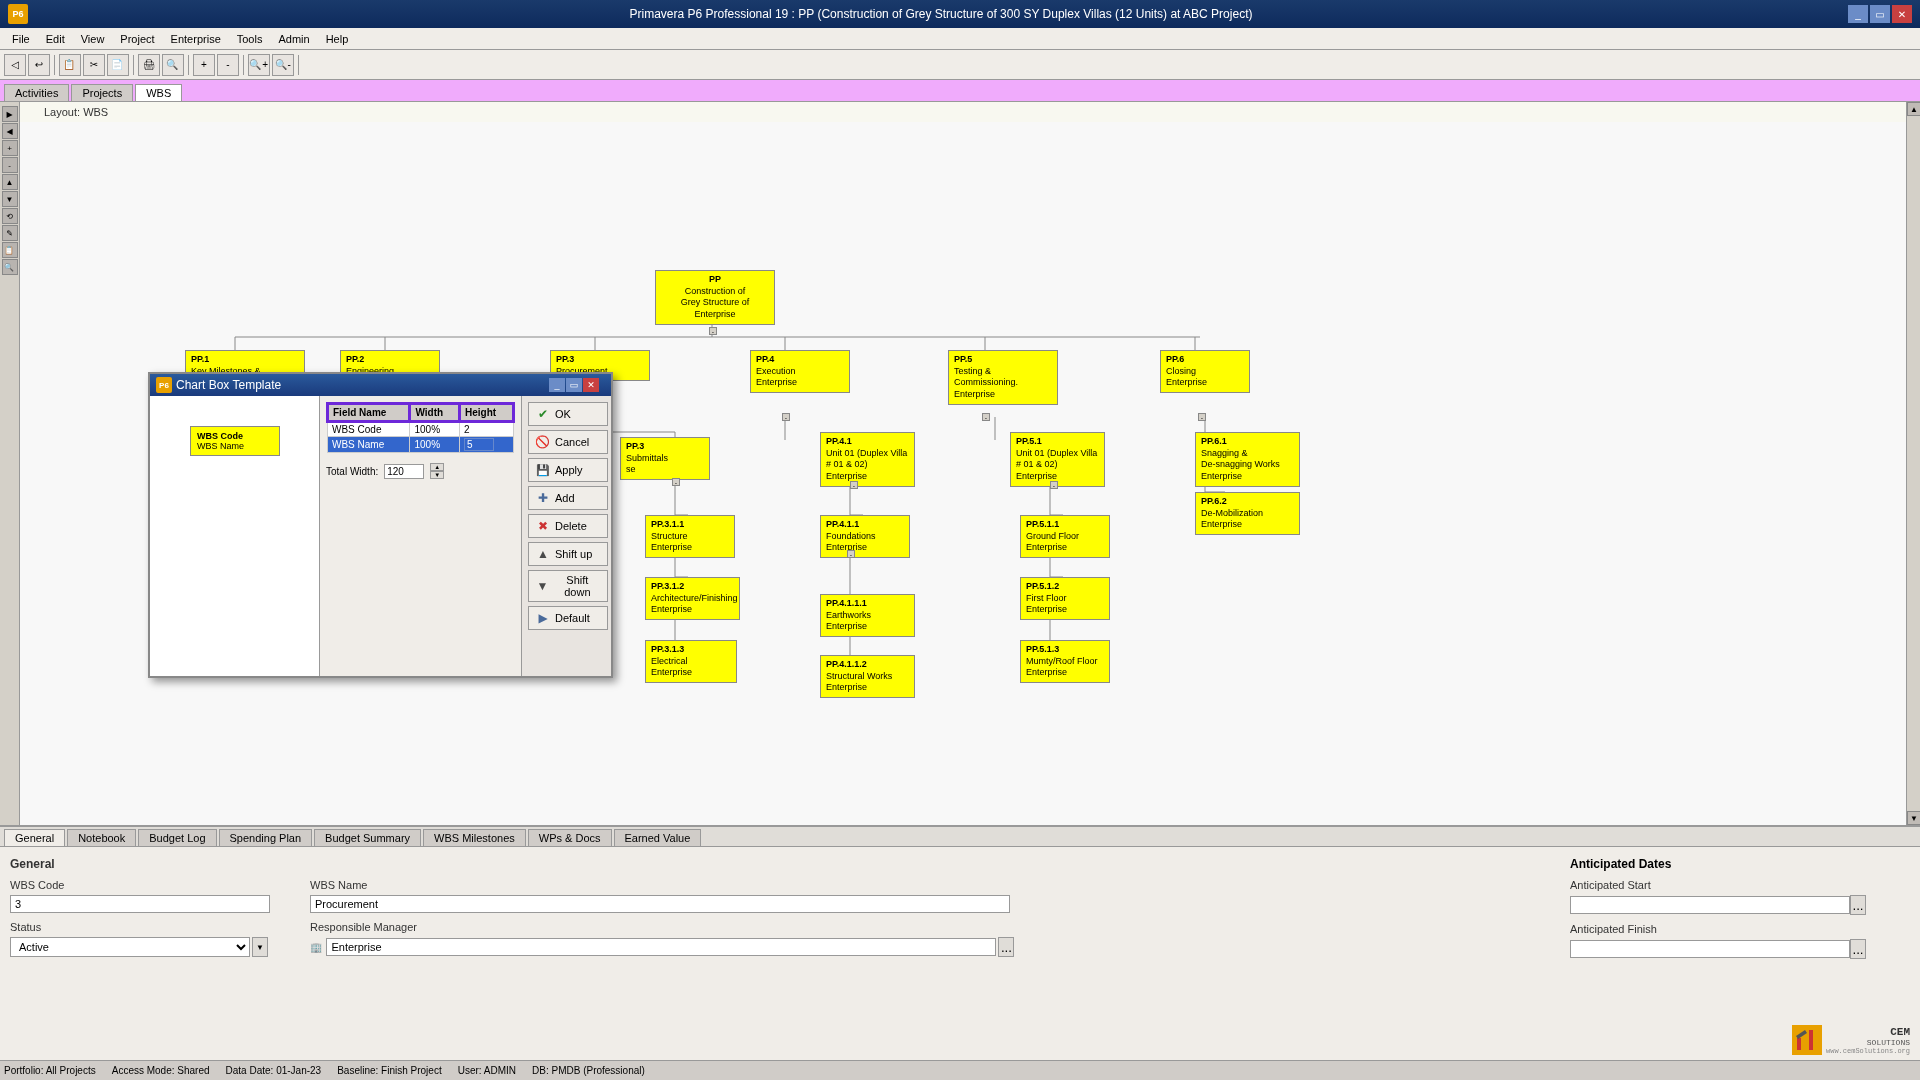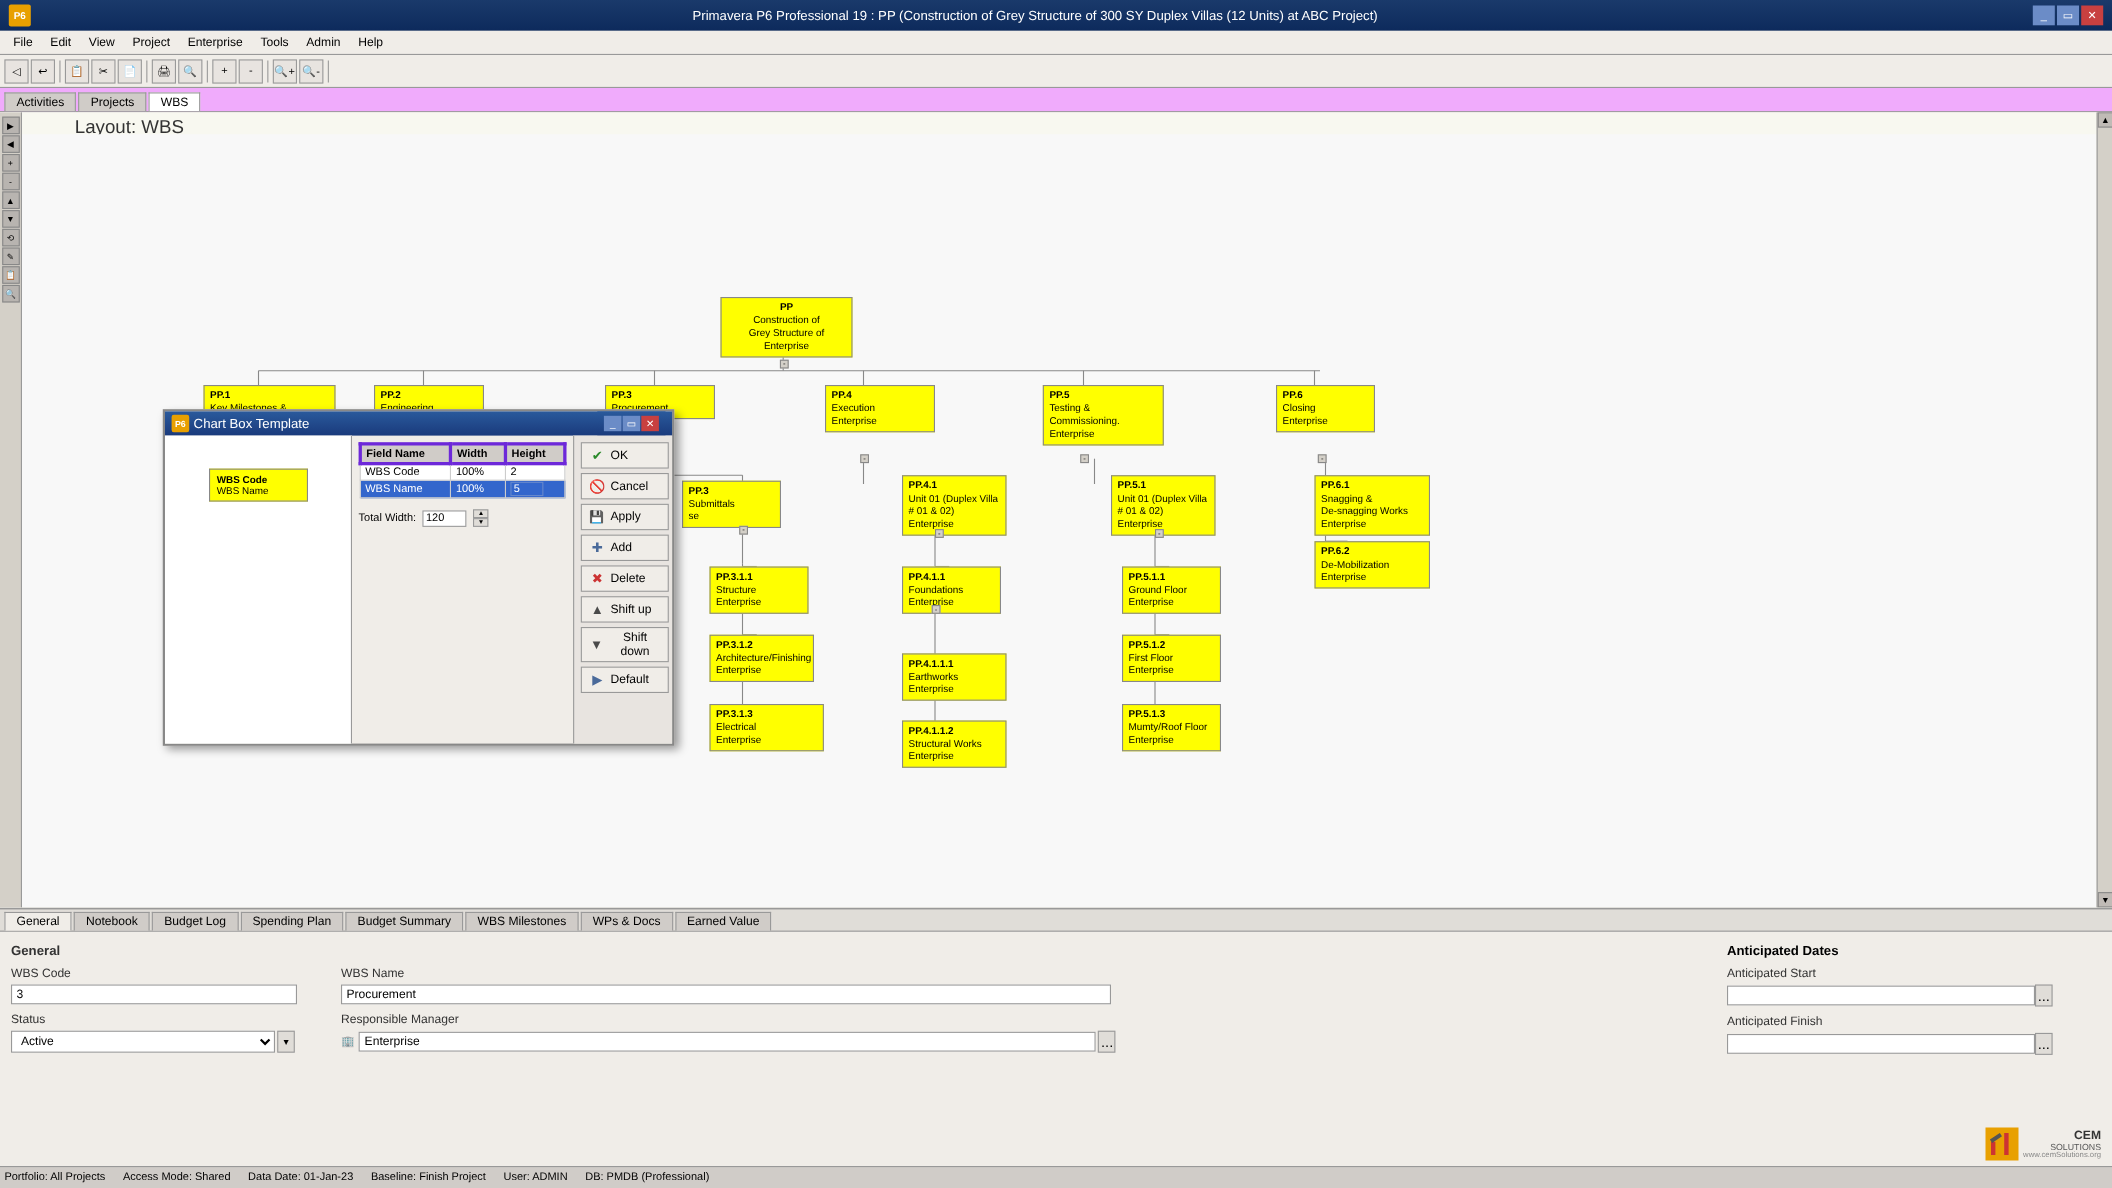--- a/index.html
+++ b/index.html
@@ -111,21 +111,21 @@
     .action-icon.add { color: #4a6a9a; }
     .action-icon.delete { color: #cc3333; }
     .action-icon.shift-up { color: #4a4a4a; }
     .action-icon.shift-down { color: #4a4a4a; }
     .action-icon.default { color: #4a6a9a; }
 
     
     #wbs-svg { position: absolute; top: 0; left: 0; width: 100%; height: 100%; pointer-events: none; }
 
     
-    #cem-logo { position: absolute; bottom: 28px; right: 10px; text-align: right; }
+    #cem-logo { position: absolute; bottom: 28px; right: 10px; text-align: right; font-family: Liberation Mono, monospace; }
   </style>
 </head>
 <body>
 
 <div id="app-window" style="position:relative; width:1920px; height:1080px; overflow:hidden;">
 
   <div id="title-bar">
     <div class="p6-logo">P6</div>
     <div class="title">Primavera P6 Professional 19 : PP (Construction of Grey Structure of 300 SY Duplex Villas (12 Units) at ABC Project)</div>
     <div class="win-controls">
@@ -181,21 +181,21 @@
         <div class="sidebar-icon">+</div>
         <div class="sidebar-icon">-</div>
         <div class="sidebar-icon">▲</div>
         <div class="sidebar-icon">▼</div>
         <div class="sidebar-icon">⟲</div>
         <div class="sidebar-icon">✎</div>
         <div class="sidebar-icon">📋</div>
         <div class="sidebar-icon">🔍</div>
       </div>
 
-      <div style="position:absolute; left:32px; top:4px; font-size:17px; color:#333;padding-left:36px;">Layout: WBS</div>
+      <div style="position:absolute; left:8px; top:4px; font-size:11px; color:#333;padding-left:36px;">Layout: WBS</div>
 
       <div style="position:absolute; right:0; top:0; width:14px; height:100%; background:#d4d0c8; border-left:1px solid #999; z-index:5;">
         <div style="position:absolute; top:0; width:14px; height:14px; background:#c0bbb6; border:1px solid #888; display:flex; align-items:center; justify-content:center; font-size:8px; cursor:pointer;">▲</div>
         <div style="position:absolute; bottom:0; width:14px; height:14px; background:#c0bbb6; border:1px solid #888; display:flex; align-items:center; justify-content:center; font-size:8px; cursor:pointer;">▼</div>
       </div>
 
       <div id="wbs-container" style="position:absolute; left:20px; right:14px; top:20px; bottom:0; overflow:hidden;">
 
         <svg id="wbs-svg" style="position:absolute; top:0; left:0; width:100%; height:100%; pointer-events:none;">
 
@@ -357,21 +357,21 @@
           <div>First Floor</div>
           <div>Enterprise</div>
         </div>
 
         <div class="wbs-node" style="left:800px; top:472px; width:95px;">
           <div class="code">PP.4.1.1.1</div>
           <div>Earthworks</div>
           <div>Enterprise</div>
         </div>
 
-        <div class="wbs-node" style="left:625px; top:518px; width:104px;">
+        <div class="wbs-node" style="left:625px; top:518px; width:92px;">
           <div class="code">PP.3.1.3</div>
           <div>Electrical</div>
           <div>Enterprise</div>
         </div>
 
         <div class="wbs-node" style="left:1000px; top:518px; width:90px;">
           <div class="code">PP.5.1.3</div>
           <div>Mumty/Roof Floor</div>
           <div>Enterprise</div>
         </div>

